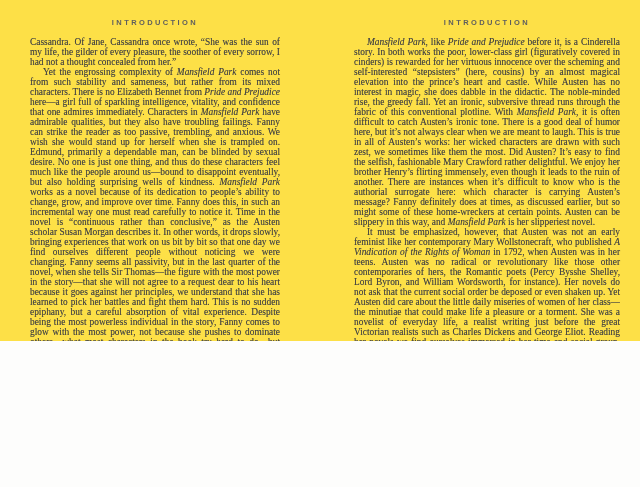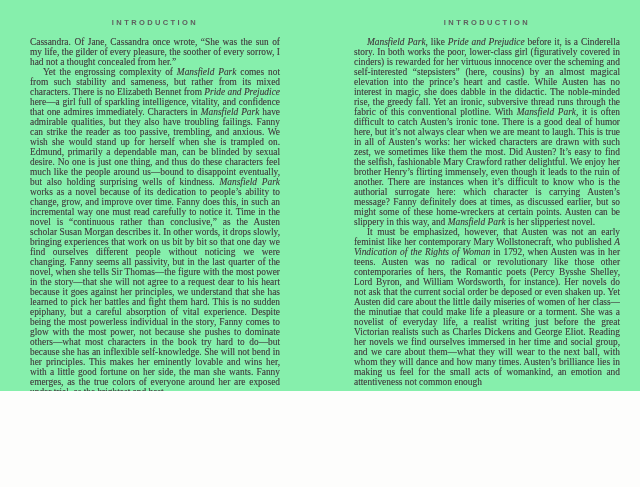--- a/index.html
+++ b/index.html
@@ -3,22 +3,22 @@
 <meta charset="utf-8">
 <style>
   html, body {
     margin: 0;
     padding: 0;
     background: #fdfdfc;
   }
   .spread {
     position: relative;
     width: 640px;
-    height: 391px;
-    background: #86efac;
+    height: 341px;
+    background: #fde047;
     overflow: hidden;
     font-family: "Liberation Serif", "DejaVu Serif", serif;
   }
   .page {
     position: absolute;
     top: 0;
     height: 487px;
   }
   .page-left  { left: 30px;  width: 250px; }
   .page-right { left: 354px; width: 266px; }

